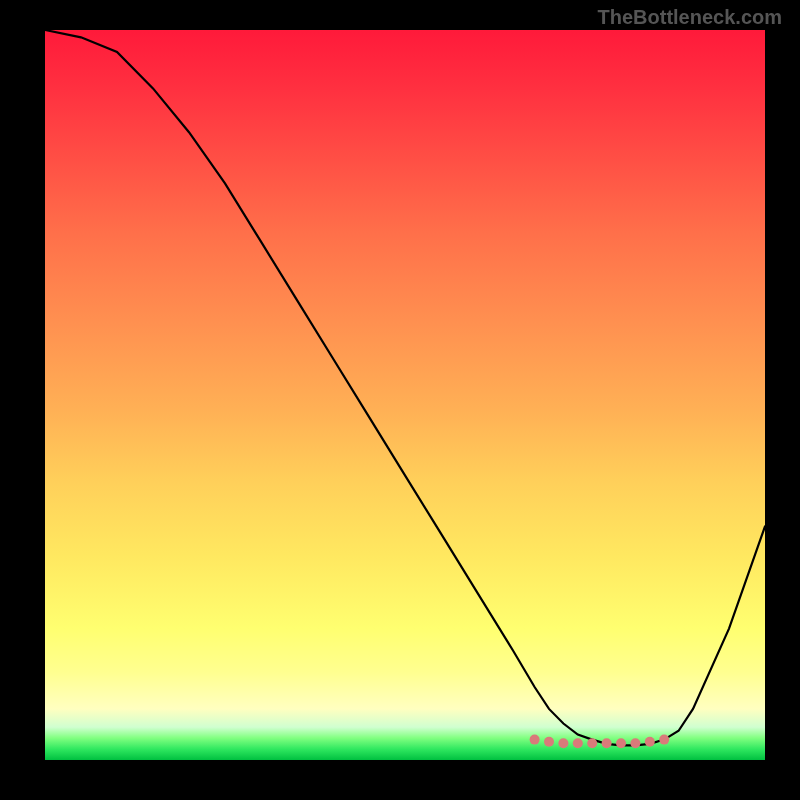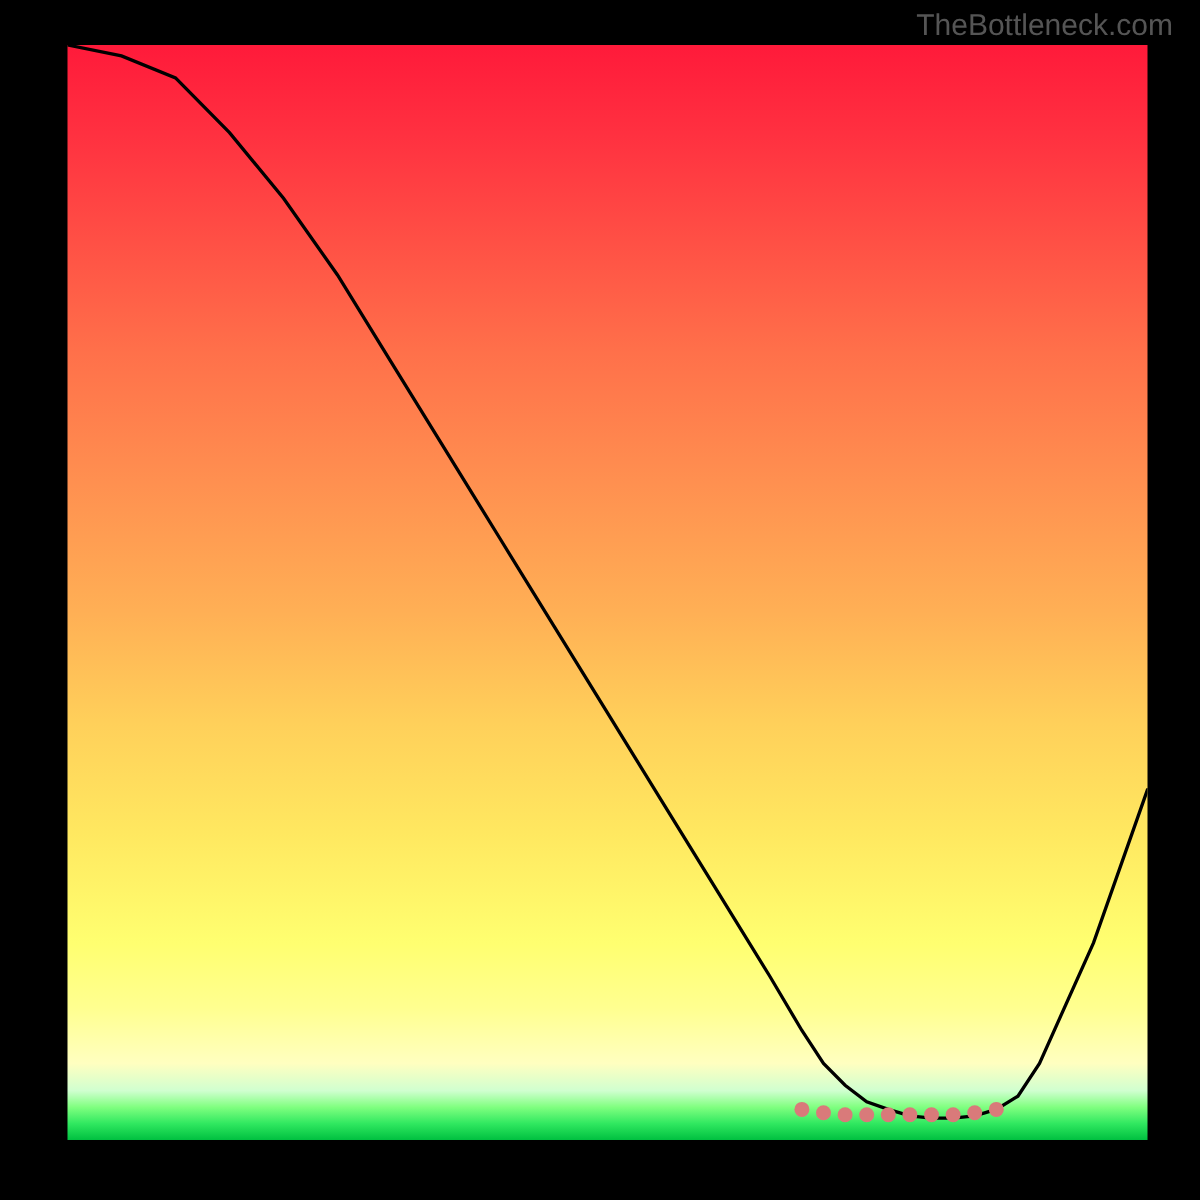--- a/index.html
+++ b/index.html
@@ -16,21 +16,21 @@
     width: 800px;
     height: 800px;
     background: #000;
   }
   .watermark {
     position: absolute;
     top: 6px;
     right: 18px;
     color: #555;
     font-size: 20px;
-    font-weight: 400;
+    font-weight: 700;
     z-index: 10;
   }
   .plot-area {
     position: absolute;
     left: 45px;
     top: 30px;
     width: 720px;
     height: 730px;
   }
   .gradient-bg {

